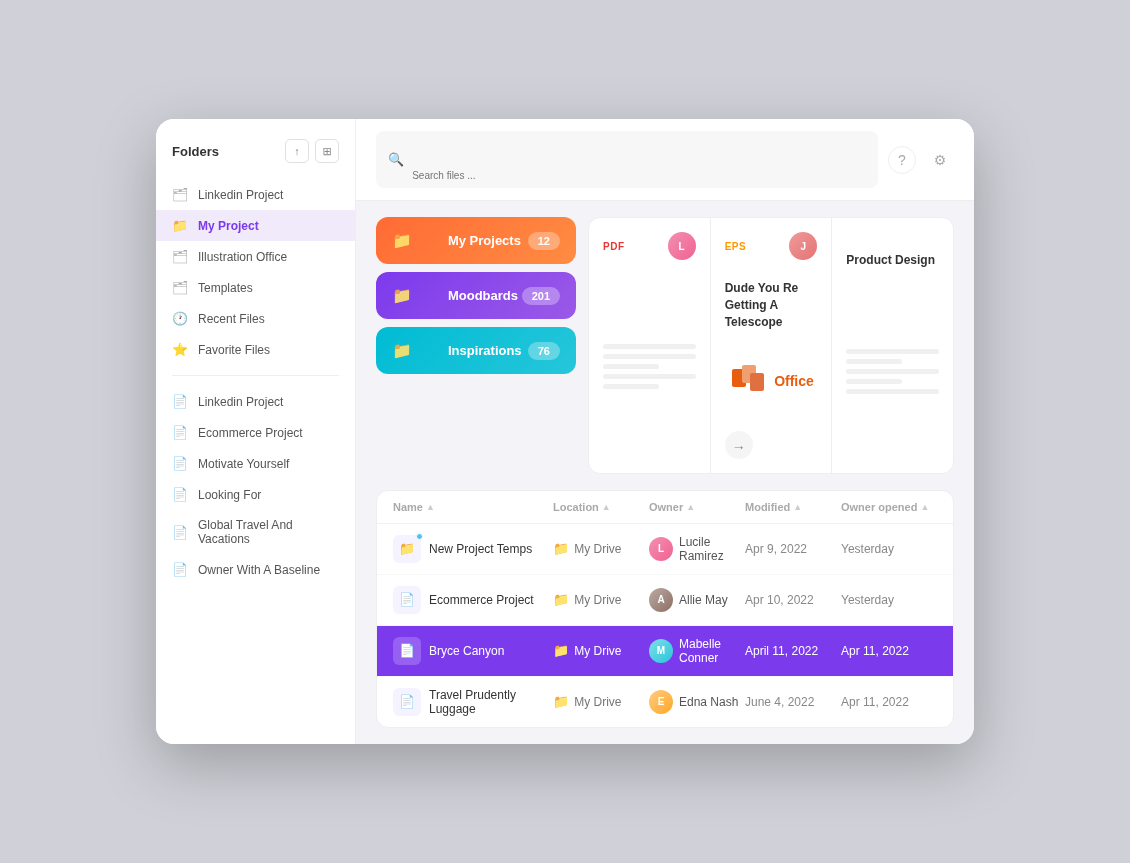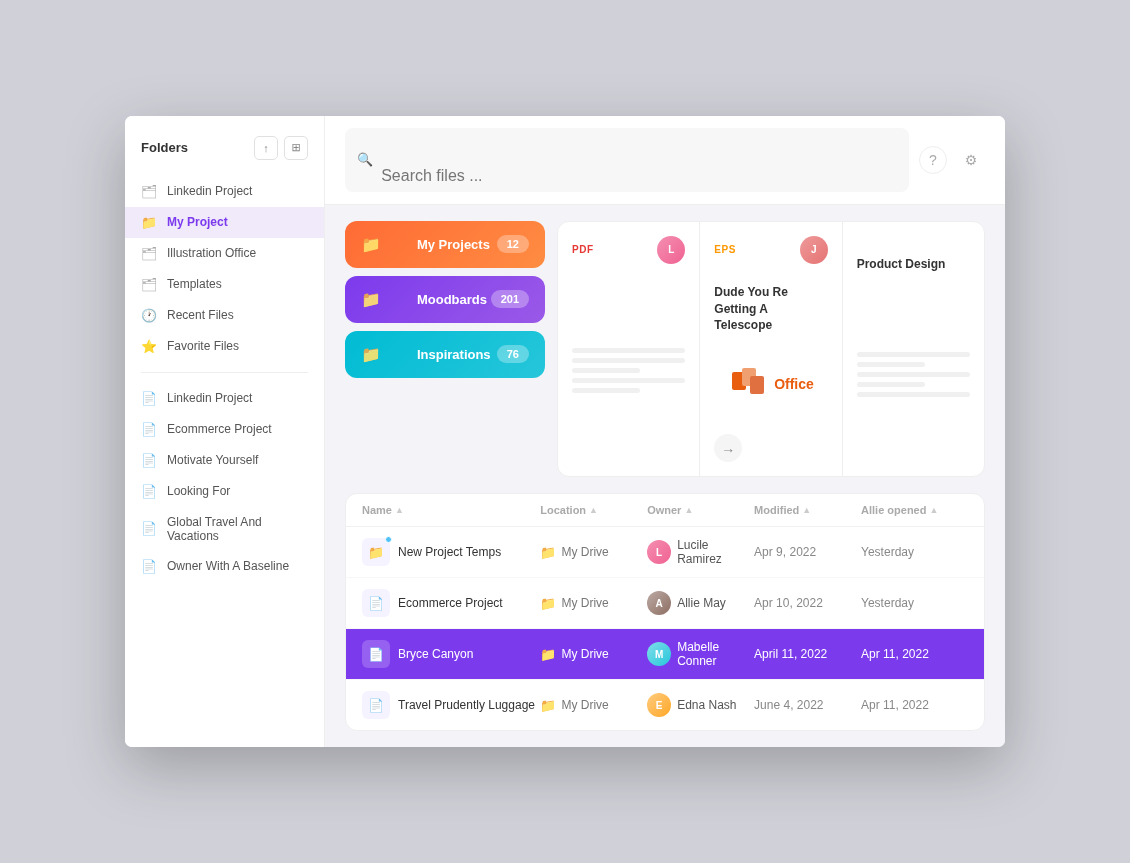--- a/index.html
+++ b/index.html
@@ -5,23 +5,23 @@
     * { box-sizing: border-box; margin: 0; padding: 0; }
     body {
       background: #d0d0d8;
       display: flex;
       align-items: center;
       justify-content: center;
       min-height: 100vh;
       font-family: -apple-system, BlinkMacSystemFont, 'Segoe UI', sans-serif;
     }
     .app-window {
-      width: 880px;
+      width: 818px;
       background: #f4f4f8;
-      border-radius: 7px;
+      border-radius: 18px;
       overflow: hidden;
       box-shadow: 0 20px 60px rgba(0,0,0,0.25);
       display: flex;
       min-height: 620px;
     }
     
     .sidebar {
       width: 200px;
       background: #fff;
       padding: 20px 0;
@@ -103,21 +103,21 @@
       display: flex;
       align-items: center;
       gap: 8px;
       background: #f7f7f7;
       border-radius: 8px;
       padding: 7px 12px;
     }
     .search-wrap input {
       border: none;
       background: transparent;
-      font-size: 16px;
+      font-size: 10px;
       color: #888;
       outline: none;
       width: 100%;
       margin-top: 32px;
     }
     .topbar-actions {
       display: flex;
       gap: 10px;
       align-items: center;
     }
@@ -573,21 +573,21 @@
           </div>
           <div class="file-table-header-cell">
             <span>Owner</span>
             <span class="sort-icon">▲</span>
           </div>
           <div class="file-table-header-cell">
             <span>Modified</span>
             <span class="sort-icon">▲</span>
           </div>
           <div class="file-table-header-cell">
-            <span>Allie opened</span>
+            <span>Owner opened</span>
             <span class="sort-icon">▲</span>
           </div>
         </div>
 
         <div class="file-row">
           <div class="file-name-wrap">
             <div class="file-icon">
               📁<div class="file-dot"></div>
             </div>
             <span class="file-name">New Project Temps</span>

